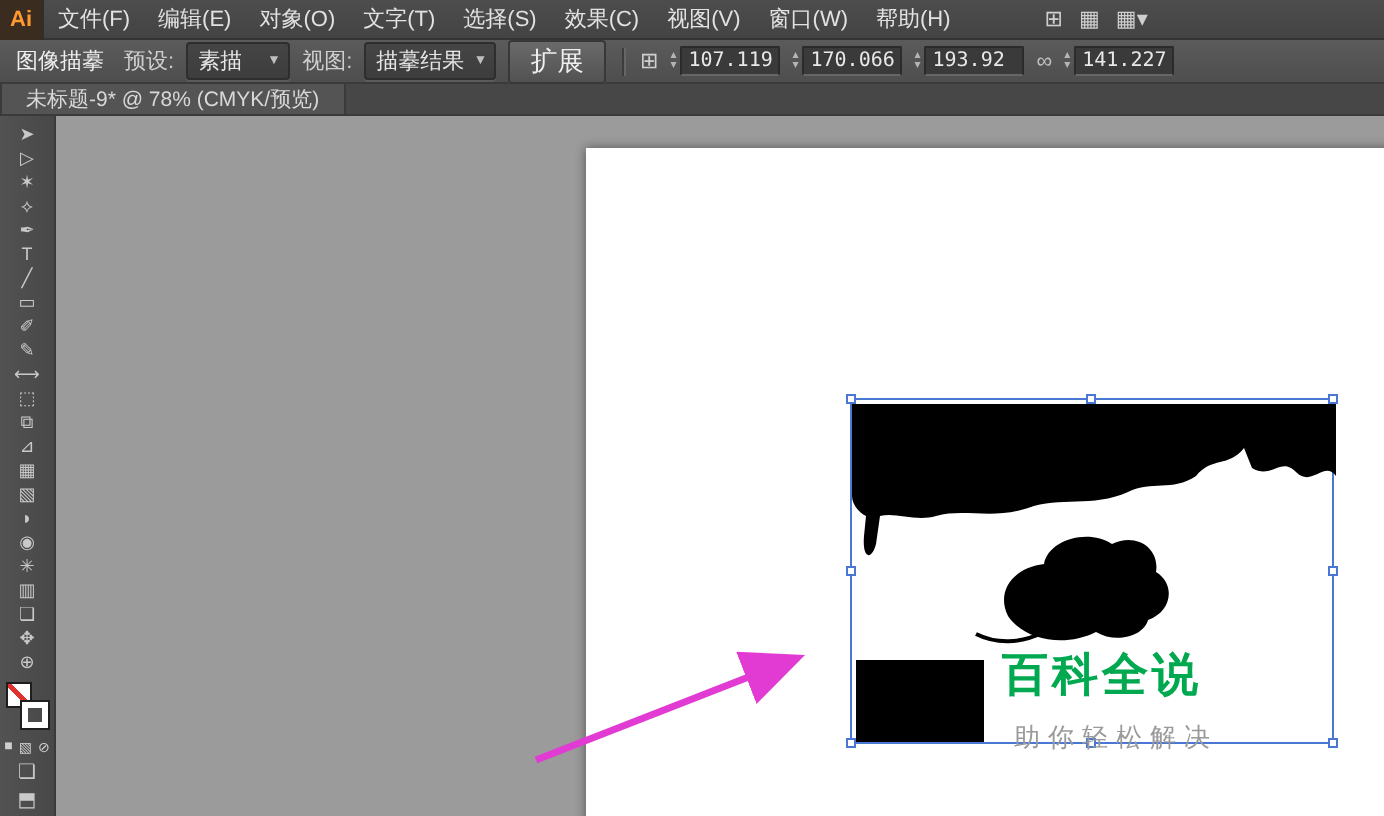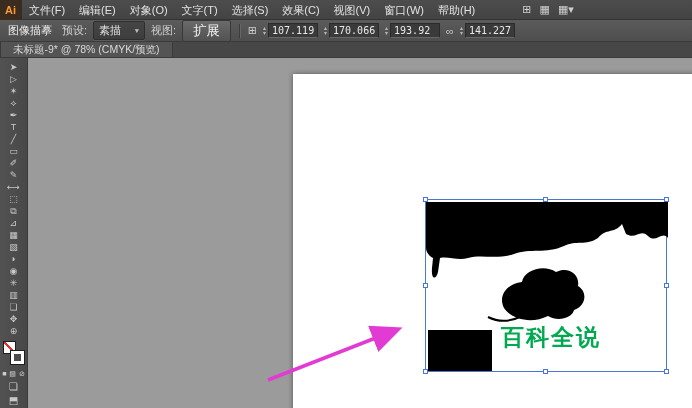--- a/index.html
+++ b/index.html
@@ -153,20 +153,24 @@
   </div>
 
   <div class="controlbar">
     <span class="cb-title">图像描摹</span>
     <span class="cb-label">预设:</span>
     <span class="cb-select">
       <span>素描</span>
       <span class="arr">▼</span>
     </span>
     <span class="cb-label">视图:</span>
+    <span class="cb-select">
+      <span>描摹结果</span>
+      <span class="arr">▼</span>
+    </span>
     <button class="cb-button">扩展</button>
     <span class="cb-sep"></span>
     <span class="cb-ref">⊞</span>
     <span class="field-group">
       <span class="stepper">
           <span>▴</span>
           <span>▾</span>
         </span>
       <span class="cb-field">107.119</span>
     </span>
@@ -276,20 +280,21 @@
           <div class="handle h-n"></div>
           <div class="handle h-ne"></div>
           <div class="handle h-w"></div>
           <div class="handle h-e"></div>
           <div class="handle h-sw"></div>
           <div class="handle h-s"></div>
           <div class="handle h-se"></div>
         </div>
 
         <div class="wm-title">百科全说</div>
+        <div class="wm-sub">助你轻松解决</div>
       </div>
 
       <svg class="arrow-svg">
         <defs>
           <marker id="ah" markerWidth="9" markerHeight="8" refX="7" refY="4" orient="auto">
             <path d="M0,0 L9,4 L0,8 Z" style="fill:var(--arrow,#e23bd4)"></path>
           </marker>
         </defs>
         <line x1="240" y1="322" x2="368" y2="272" style="stroke:var(--arrow,#e23bd4)" stroke-width="3.5" marker-end="url(#ah)"></line>
       </svg>

